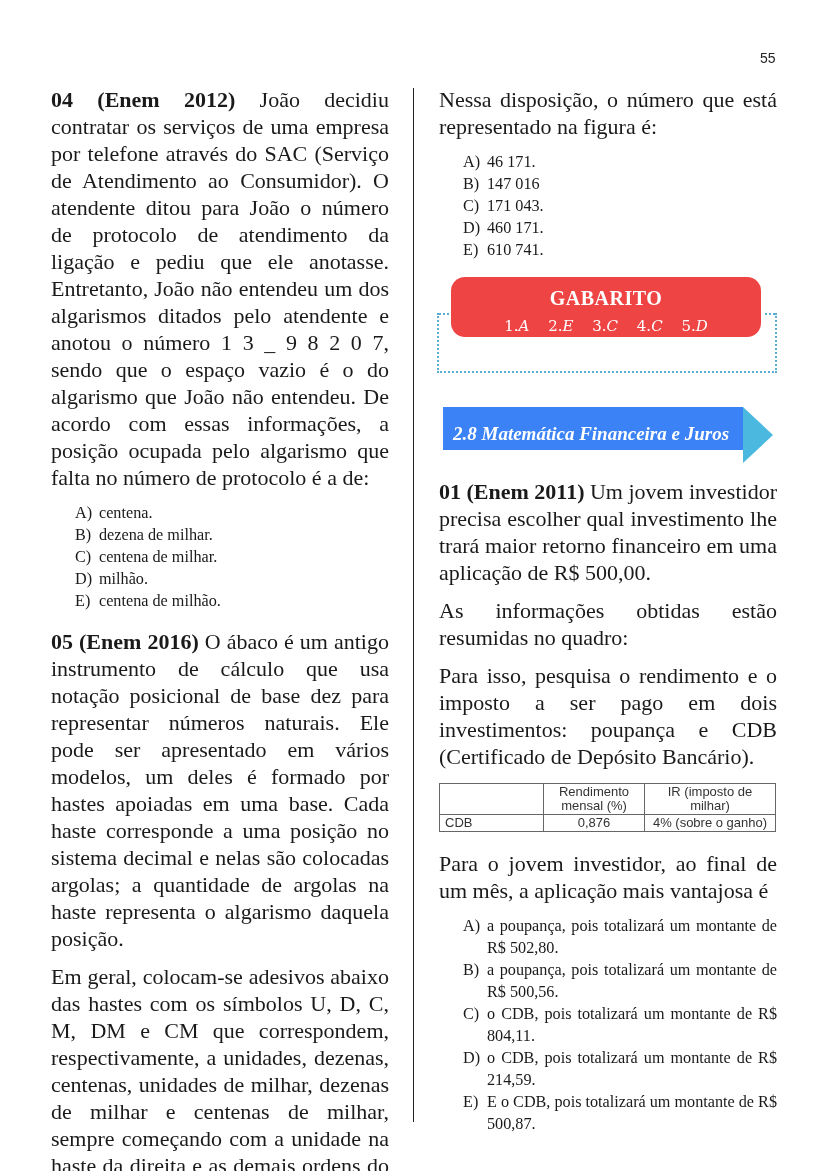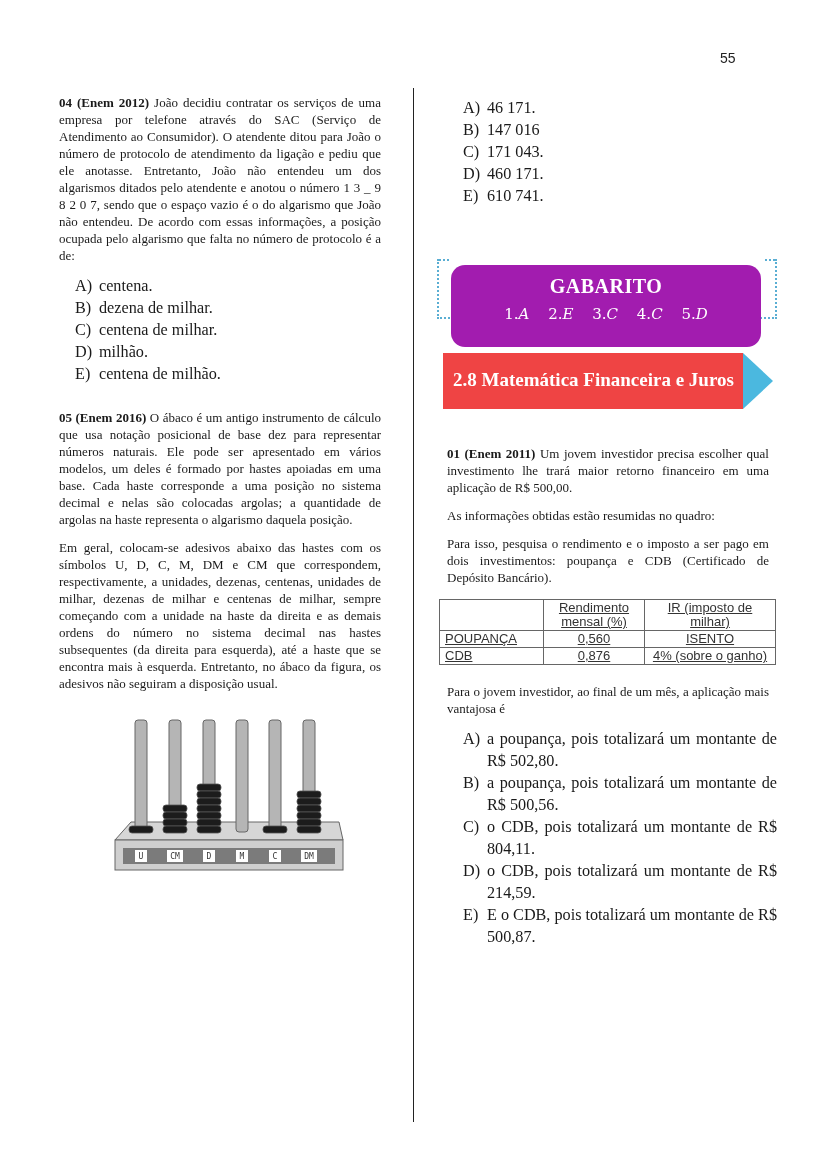--- a/index.html
+++ b/index.html
@@ -1,57 +1,57 @@
 <!DOCTYPE html>
 <html><head>
 <meta charset="utf-8">
 <style>
   html, body { margin: 0; padding: 0; background: #ffffff; }
   body { width: 828px; height: 1171px; position: relative; overflow: hidden;
          font-family: "Liberation Serif", serif; color: #1a1a1a; }
-  .page-number { position: absolute; top: 50px; left: 720px; font-family: "Liberation Sans", sans-serif;
+  .page-number { position: absolute; top: 50px; left: 760px; font-family: "Liberation Sans", sans-serif;
                  font-size: 14px; color: #222; }
   .col { position: absolute; top: 86px; }
   .col-left { left: 51px; width: 338px; }
   .col-right { left: 439px; width: 338px; }
   .divider { position: absolute; left: 413px; top: 88px; width: 1px; height: 1034px; background: #222; }
-  p { margin: 8px; font-size: 13px; line-height: 17px; text-align: justify; }
+  p { margin: 0; font-size: 22px; line-height: 27px; text-align: justify; }
   p + p { margin-top: 11px; }
   .q-num { font-weight: bold; }
   .options { list-style: none; margin: 11px 0 0 0; padding: 0 0 0 24px; font-size: 16.2px; line-height: 22px; }
   .options li { display: flex; }
   .options .letter { width: 24px; flex: none; }
   .options .text { flex: 1; text-align: justify; }
   .block-gap { height: 16px; }
 
   
   .gabarito-wrap { position: relative; height: 112px; margin-top: 16px; }
   .gabarito-dots { position: absolute; left: -2px; right: 0; top: 36px; height: 58px;
                    border: 2px dotted #5aaed3; border-top: none; }
   .gabarito-dots::before, .gabarito-dots::after { content: ""; position: absolute; top: 0; width: 10px; border-top: 2px dotted #5aaed3; }
   .gabarito-dots::before { left: 0; }
   .gabarito-dots::after { right: 0; }
-  .gabarito-box { position: absolute; left: 12px; right: 16px; top: 0; height: 82px; background: #a21caf;
-                  border-radius: 14px; color: #ffffff; text-align: center; margin-top: 42px; }
+  .gabarito-box { position: absolute; left: 12px; right: 16px; top: 0; height: 60px; background: #ef4444;
+                  border-radius: 14px; color: #ffffff; text-align: center; }
   .gabarito-title { font-weight: bold; font-size: 20px; margin-top: 10px; letter-spacing: 0.5px; }
   .gabarito-answers { margin-top: 7px; font-size: 15px; font-family: "DejaVu Serif", serif; text-align: center; }
   .gabarito-answers span { margin: 0 7px; }
   .gabarito-answers i { font-style: italic; }
 
   
-  .section-banner { position: relative; height: 56px; margin-top: 18px; margin-left: 4px; width: 300px;
-                    background: #ef4444; color: #fff; }
+  .section-banner { position: relative; height: 43px; margin-top: 18px; margin-left: 4px; width: 300px;
+                    background: #3b82f6; color: #fff; font-style: italic; }
   .section-banner::after { content: ""; position: absolute; right: -30px; top: 0; border-left: 30px solid #4bb8df;
                            border-top: 28px solid transparent; border-bottom: 28px solid transparent; }
   .section-banner span { position: absolute; left: 10px; top: 16px; font-weight: bold; font-size: 19px; white-space: nowrap; }
 
   
   table { border-collapse: collapse; margin-top: 13px; margin-bottom: 18px; width: 337px;
           font-family: "Liberation Sans", sans-serif; font-size: 13px; color: #333; }
-  td, th { border: 1px solid #666; padding: 1px 5px; font-weight: normal; line-height: 14px; text-decoration: underline; }
+  td, th { border: 1px solid #666; padding: 1px 5px; font-weight: normal; line-height: 14px; }
   th { text-align: center; }
   td.label { text-align: left; }
   td.center { text-align: center; }
 
   
   .abacus { margin: 20px 0 0 60px; }
 </style>
 </head>
 <body>
 
@@ -148,20 +148,21 @@
           <text x="131" y="147">M</text>
           <text x="164" y="147">C</text>
           <text x="198" y="147">DM</text>
         </g>
       </svg>
     </div>
   </div>
 </div>
 
 <div class="col col-right">
+  <p>Nessa disposição, o número que está representado na figura é:</p>
   <ul class="options">
     <li>
         <span class="letter">A)</span>
         <span class="text">46 171.</span>
       </li>
     <li>
         <span class="letter">B)</span>
         <span class="text">147 016</span>
       </li>
     <li>
@@ -203,25 +204,20 @@
     <p>Para isso, pesquisa o rendimento e o imposto a ser pago em dois investimentos: poupança e CDB (Certificado de Depósito Bancário).</p>
 
     <table>
       <tbody>
           <tr>
         <th></th>
         <th style="width:90px">Rendimento mensal (%)</th>
         <th style="width:120px">IR (imposto de milhar)</th>
       </tr>
       <tr>
-        <td class="label">POUPANÇA</td>
-        <td class="center">0,560</td>
-        <td class="center">ISENTO</td>
-      </tr>
-      <tr>
         <td class="label">CDB</td>
         <td class="center">0,876</td>
         <td class="center">4% (sobre o ganho)</td>
       </tr>
     </tbody>
       </table>
 
     <p>Para o jovem investidor, ao final de um mês, a aplicação mais vantajosa é</p>
     <ul class="options">
       <li>

